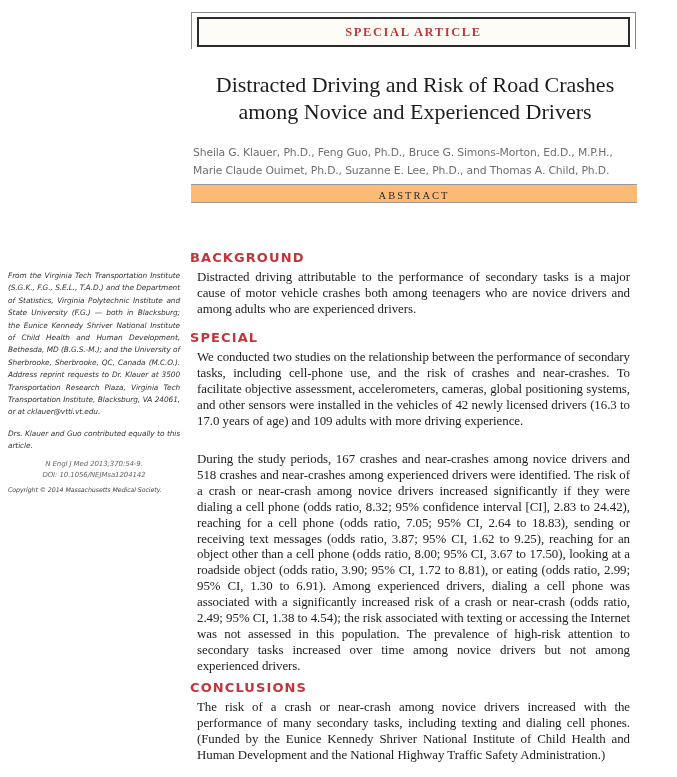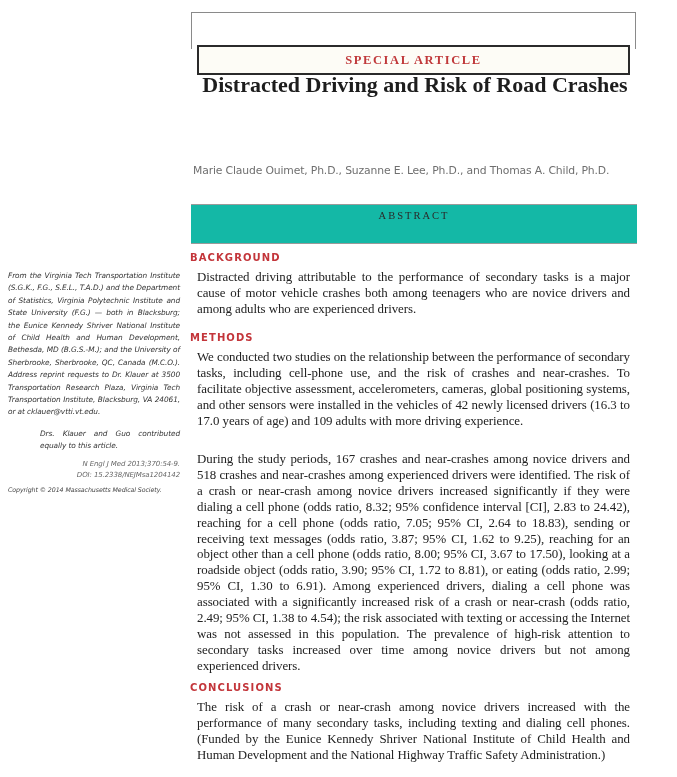--- a/index.html
+++ b/index.html
@@ -27,21 +27,20 @@
     .banner-inner {
       position: absolute;
       left: 5px;
       right: 5px;
       top: 4px;
       height: 30px;
       border: 2px solid #2a2a2a;
       background: #fdfcf6;
       box-sizing: border-box;
       text-align: center;
-      margin-top: 28px;
     }
     .banner-label {
       font-family: "Liberation Serif", serif;
       font-weight: bold;
       font-size: 12.5px;
       letter-spacing: 1.6px;
       color: #c0393b;
       line-height: 26px;
       display: inline-block;
     }
@@ -49,42 +48,42 @@
       position: absolute;
       left: 185px;
       top: 71px;
       width: 460px;
       text-align: center;
       font-family: "Liberation Serif", serif;
       font-size: 22px;
       line-height: 27px;
       color: #1d1d1d;
       margin: 0;
-      font-weight: bold;
+      font-weight: normal;
     }
     .authors {
       position: absolute;
       left: 193px;
       top: 144px;
       width: 460px;
       font-family: "DejaVu Sans", sans-serif;
       font-size: 10.8px;
       line-height: 18px;
       color: #6f6f6f;
       letter-spacing: -0.15px;
     }
     .abstract-band {
       position: absolute;
       left: 191px;
-      top: 204px;
+      top: 184px;
       width: 446px;
-      height: 40px;
+      height: 19px;
       border-top: 1px solid #9a9a9a;
       border-bottom: 1px solid #9a9a9a;
-      background: #14b8a6;
+      background: #fdba74;
       text-align: center;
       box-sizing: border-box;
     }
     .abstract-label {
       font-family: "Liberation Serif", serif;
       font-size: 10.5px;
       letter-spacing: 2px;
       color: #2a2a2a;
       line-height: 21px;
     }
@@ -94,44 +93,44 @@
       top: 270px;
       width: 172px;
       font-family: "DejaVu Sans", sans-serif;
       font-size: 7.4px;
       line-height: 12.4px;
       color: #333;
       text-align: justify;
       letter-spacing: -0.1px;
     }
     .sidebar p { margin: 0; font-style: italic; }
-    .sidebar .contrib { margin-top: 9px; margin-left: 32px; }
+    .sidebar .contrib { margin-top: 9px; }
     .sidebar .cite {
       margin-top: 6px;
       color: #666;
       font-size: 7px;
       line-height: 11.5px;
-      text-align: right;
+      text-align: center;
     }
     .sidebar .copyright {
       margin-top: 2px;
       font-style: italic;
       font-size: 6.3px;
       color: #444;
       text-align: left;
     }
     .section {
       position: absolute;
       left: 190px;
       width: 447px;
     }
     .section-heading {
       font-family: "DejaVu Sans", sans-serif;
       font-weight: bold;
-      font-size: 10px;
+      font-size: 13px;
       letter-spacing: 1.1px;
       color: #c3353a;
       line-height: 10px;
       margin: 0 0 1px 0;
     }
     .section-body {
       font-family: "Liberation Serif", serif;
       font-size: 12.9px;
       line-height: 15.9px;
       color: #222;
@@ -148,48 +147,49 @@
 <body>
 
 <div class="banner">
   <div class="banner-inner">
     <span class="banner-label">SPECIAL ARTICLE</span>
   </div>
 </div>
 
 <h1 class="title">
   <span>Distracted Driving and Risk of Road Crashes</span><br>
+  <span>among Novice and Experienced Drivers</span>
 </h1>
 
 <div class="authors">
-  <br>
+  <span>Sheila G. Klauer, Ph.D., Feng Guo, Ph.D., Bruce G. Simons-Morton, Ed.D., M.P.H.,</span><br>
   <span>Marie Claude Ouimet, Ph.D., Suzanne E. Lee, Ph.D., and Thomas A. Child, Ph.D.</span>
 </div>
 
 <div class="abstract-band">
   <span class="abstract-label">ABSTRACT</span>
 </div>
 
 <aside class="sidebar">
   <p>From the Virginia Tech Transportation Institute (S.G.K., F.G., S.E.L., T.A.D.) and the Department of Statistics, Virginia Polytechnic Institute and State University (F.G.) — both in Blacksburg; the Eunice Kennedy Shriver National Institute of Child Health and Human Development, Bethesda, MD (B.G.S.-M.); and the University of Sherbrooke, Sherbrooke, QC, Canada (M.C.O.). Address reprint requests to Dr. Klauer at 3500 Transportation Research Plaza, Virginia Tech Transportation Institute, Blacksburg, VA 24061, or at cklauer@vtti.vt.edu.</p>
   <p class="contrib">Drs. Klauer and Guo contributed equally to this article.</p>
   <p class="cite">
     <span>N Engl J Med 2013;370:54-9.</span><br>
-    <span>DOI: 15.2338/NEJMsa1204142</span>
+    <span>DOI: 10.1056/NEJMsa1204142</span>
   </p>
   <p class="copyright">Copyright © 2014 Massachusetts Medical Society.</p>
 </aside>
 
 <section class="section" id="sec-background">
   <h2 class="section-heading">BACKGROUND</h2>
   <p class="section-body">Distracted driving attributable to the performance of secondary tasks is a major cause of motor vehicle crashes both among teenagers who are novice drivers and among adults who are experienced drivers.</p>
 </section>
 
 <section class="section" id="sec-methods">
-  <h2 class="section-heading">METHODS</h2>
+  <h2 class="section-heading">SPECIAL</h2>
   <p class="section-body">We conducted two studies on the relationship between the performance of secondary tasks, including cell-phone use, and the risk of crashes and near-crashes. To facilitate objective assessment, accelerometers, cameras, global positioning systems, and other sensors were installed in the vehicles of 42 newly licensed drivers (16.3 to 17.0 years of age) and 109 adults with more driving experience.</p>
 </section>
 
 <section class="section" id="sec-results">
   <p class="section-body">During the study periods, 167 crashes and near-crashes among novice drivers and 518 crashes and near-crashes among experienced drivers were identified. The risk of a crash or near-crash among novice drivers increased significantly if they were dialing a cell phone (odds ratio, 8.32; 95% confidence interval [CI], 2.83 to 24.42), reaching for a cell phone (odds ratio, 7.05; 95% CI, 2.64 to 18.83), sending or receiving text messages (odds ratio, 3.87; 95% CI, 1.62 to 9.25), reaching for an object other than a cell phone (odds ratio, 8.00; 95% CI, 3.67 to 17.50), looking at a roadside object (odds ratio, 3.90; 95% CI, 1.72 to 8.81), or eating (odds ratio, 2.99; 95% CI, 1.30 to 6.91). Among experienced drivers, dialing a cell phone was associated with a significantly increased risk of a crash or near-crash (odds ratio, 2.49; 95% CI, 1.38 to 4.54); the risk associated with texting or accessing the Internet was not assessed in this population. The prevalence of high-risk attention to secondary tasks increased over time among novice drivers but not among experienced drivers.</p>
 </section>
 
 <section class="section" id="sec-conclusions">
   <h2 class="section-heading">CONCLUSIONS</h2>
   <p class="section-body">The risk of a crash or near-crash among novice drivers increased with the performance of many secondary tasks, including texting and dialing cell phones. (Funded by the Eunice Kennedy Shriver National Institute of Child Health and Human Development and the National Highway Traffic Safety Administration.)</p>

